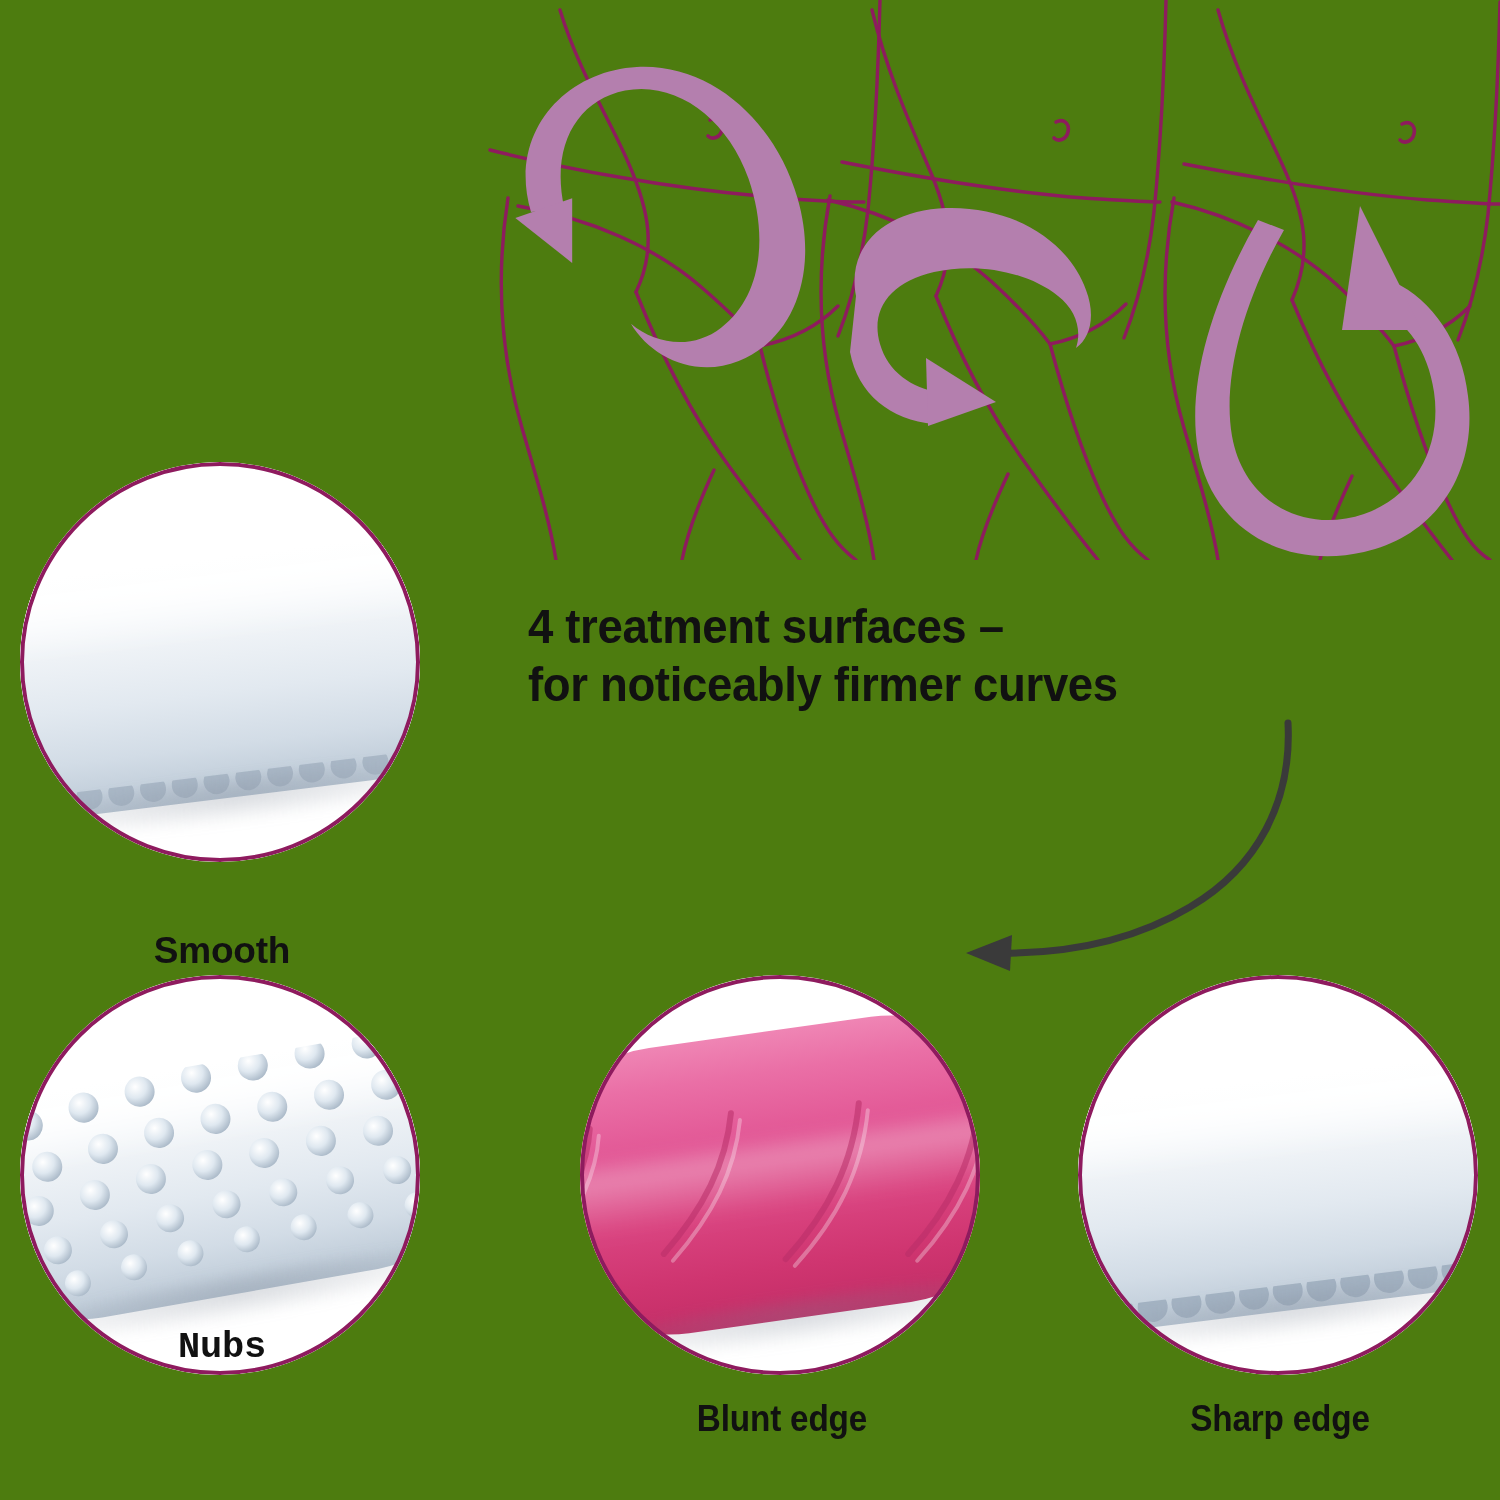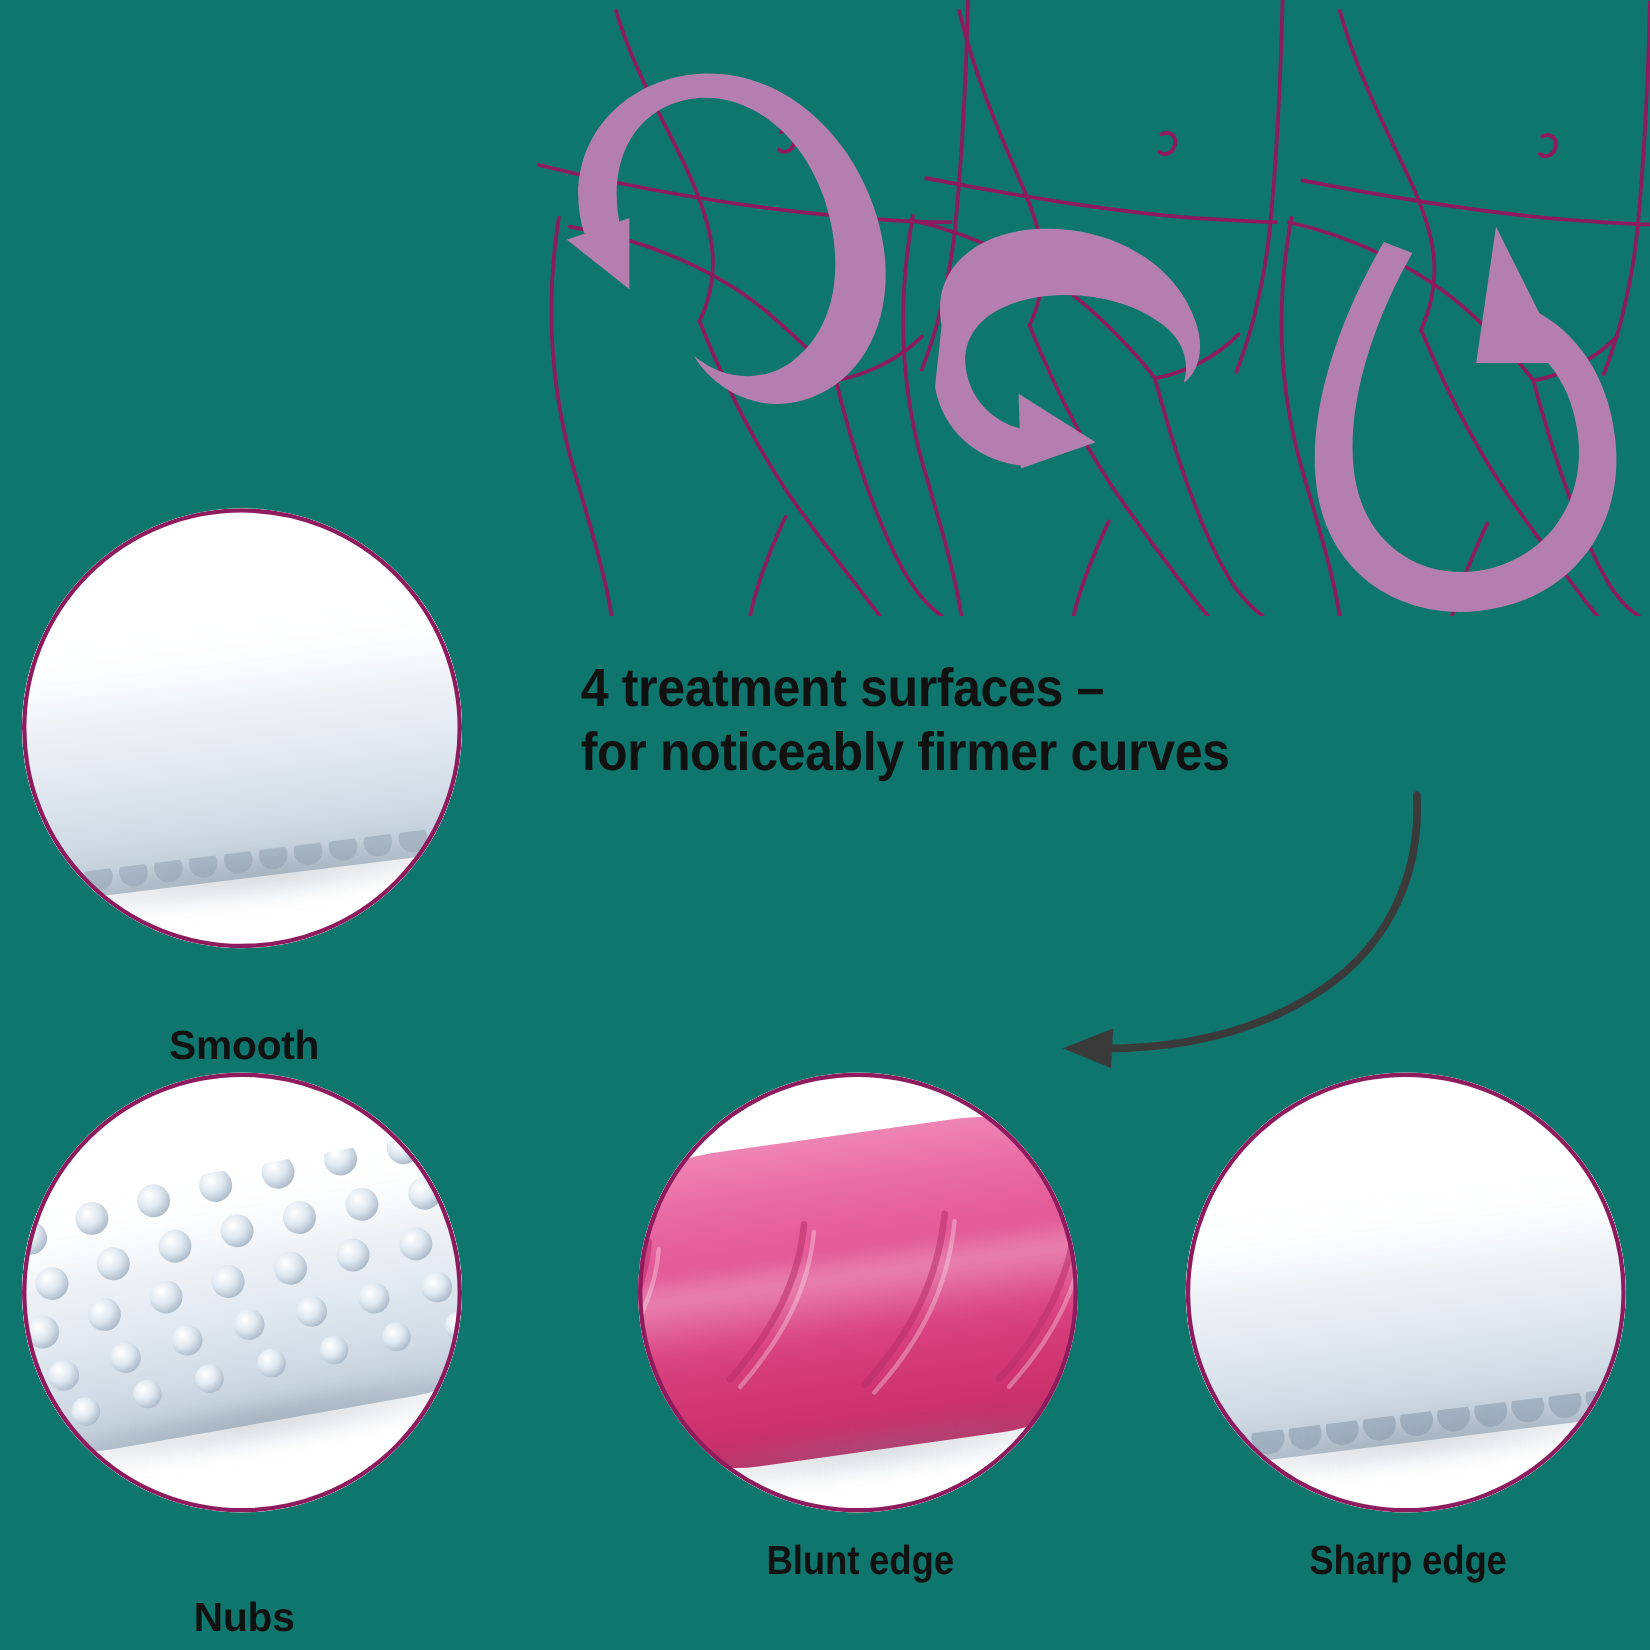--- a/index.html
+++ b/index.html
@@ -2,21 +2,21 @@
 <html><head>
 <meta charset="utf-8">
 <style>
   * { box-sizing: border-box; margin: 0; padding: 0; }
   html, body {
     width: 1500px; height: 1500px;
     background: #ffffff;
     font-family: "Liberation Sans", sans-serif;
     overflow: hidden;
   }
-  #stage { position: relative; width: 1500px; height: 1500px; background: #0f766e; }
+  #stage { position: relative; width: 1500px; height: 1500px; background: #4d7c0f; }
 
   
   .figures-band { position: absolute; left: 460px; top: 0; width: 1040px; height: 560px; }
   .figures-band svg { display: block; width: 100%; height: 100%; }
 
   
   .headline {
     position: absolute;
     left: 528px; top: 598px;
     width: 800px;
@@ -332,21 +332,21 @@
                 <circle cx="330" cy="178" r="13"></circle>
               <circle cx="388" cy="176" r="13"></circle>
                 <circle cx="446" cy="176" r="13"></circle>
             </g>
           </svg>
         </div>
         <div class="shadow"></div>
       </div>
       <div class="ring"></div>
     </div>
-    <div class="caption" style="left:22px; top:1450px; width:400px;">Nubs</div>
+    <div class="caption" style="left:22px; top:1326px; width:400px;font-family:Liberation Mono, monospace;">Nubs</div>
   </div>
 
   <div class="surface">
     <div class="disc" style="left:580px; top:975px; width:400px; height:400px;">
       <div class="roller" style="top:14%; height:72%; transform:rotate(-8deg);">
         <div class="body pink-body"></div>
         <div class="gloss-pink"></div>
         <div class="grooves">
           <svg viewBox="0 0 512 288" preserveAspectRatio="none">
             <g fill="none" stroke="#B92F68" stroke-width="6" stroke-linecap="round" opacity="0.55">

